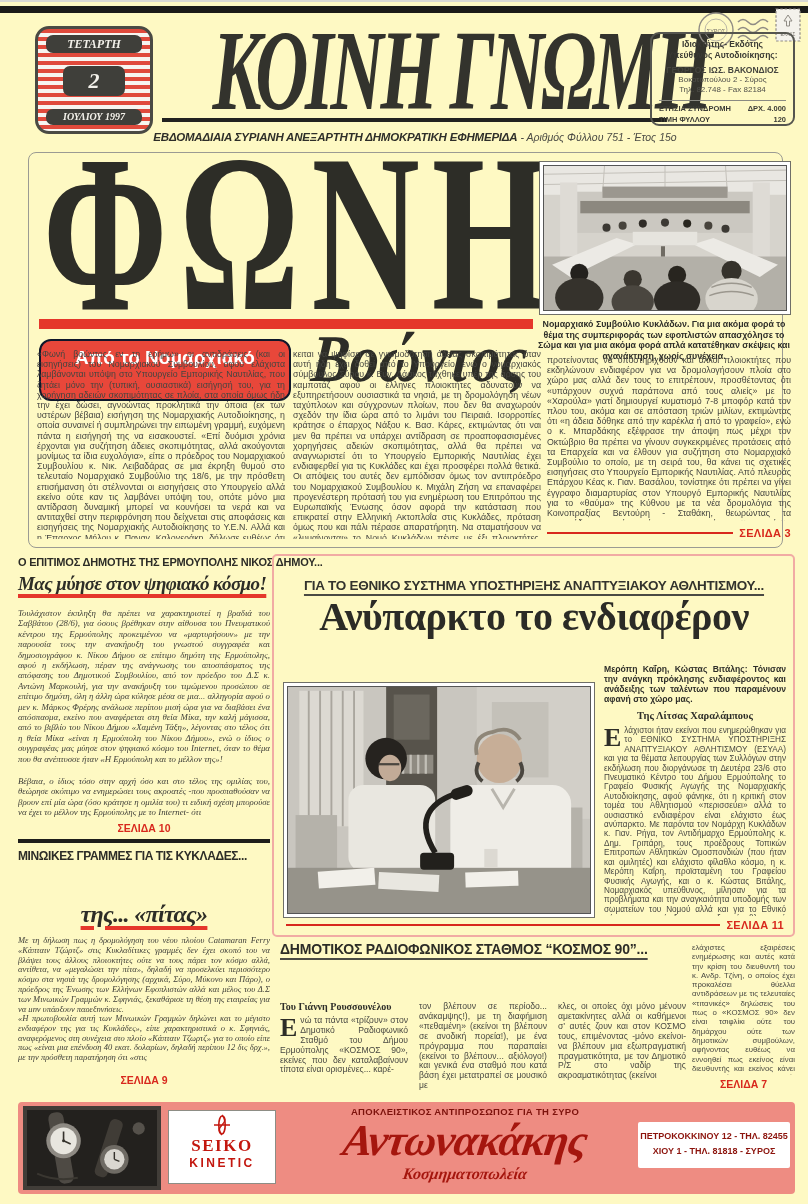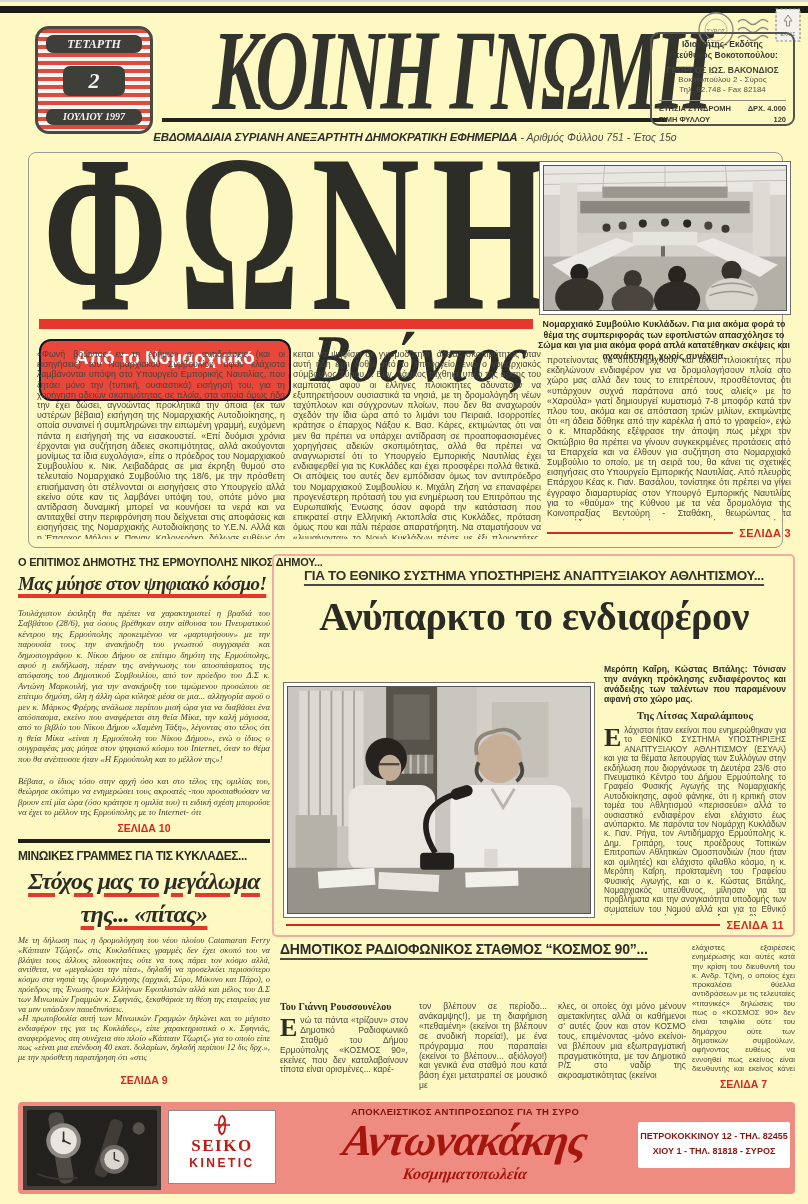--- a/index.html
+++ b/index.html
@@ -103,21 +103,21 @@
   .a3-body1 { position:absolute; left:18px; top:934px; width:252px; height:76px; font-size:8.5px; line-height:9.8px; }
   .a3-body2 { position:absolute; left:18px; top:1012px; width:252px; height:58px; font-size:8.5px; line-height:9.8px; }
   .a3-ref { position:absolute; left:18px; top:1072px; width:252px; }
 
   
   .pink-box {
     position:absolute; left:272px; top:552px; width:523px; height:383px; box-sizing:border-box;
     border:2px solid #f1aba4; border-radius:5px;
   }
   .a4-kicker {
-    position:absolute; left:10px; top:12px; width:500px; text-align:center;
+    position:absolute; left:10px; top:22px; width:500px; text-align:center;
     font-size:13.5px; font-weight:bold; color:#33332d; letter-spacing:-0.3px; white-space:nowrap;
     text-decoration-line:underline; text-decoration-color:#4a4a44; text-decoration-thickness:2px; text-underline-offset:4px;
   }
   .a4-headline {
     position:absolute; left:0; top:32px; width:520px; text-align:center;
     font-family:"Liberation Serif", serif; font-weight:bold; font-size:40px; line-height:58px;
     color:#2b2b26; letter-spacing:-0.5px; white-space:nowrap;
   }
   .a4-photo { position:absolute; left:9px; top:126px; width:312px; height:236px; }
   .a4-caption { position:absolute; left:330px; top:108px; width:182px; font-size:8.6px; line-height:10px; font-weight:bold; text-align:justify; color:#2f2f2a; }
@@ -196,21 +196,21 @@
       <g>
         <rect x="82" y="3" width="24" height="32" fill="#f4f2ec" stroke="#8f8b84" stroke-width="1.2" stroke-dasharray="2.5 1.8"></rect>
         <path d="M94 9 l4 6 -2.5 0 0 5 -3 0 0 -5 -2.5 0 z" fill="none" stroke="#8f8b84" stroke-width="1"></path>
         <text x="94" y="30" font-size="4.5" text-anchor="middle" fill="#76726b" font-family="Liberation Sans, sans-serif">ΕΛΛΑΣ</text>
       </g>
     </svg>
   </div>
 
   <div class="pub-box">
     <div class="pub-role">Ιδιοκτήτης- Εκδότης</div>
-    <div class="pub-role">Υπεύθυνος Βοκοτοπούλου:</div>
+    <div class="pub-role">Υπεύθυνος Αυτοδιοίκησης:</div>
     <div class="pub-name">ΓΕΩΡΓΟΣ ΙΩΣ. ΒΑΚΟΝΔΙΟΣ</div>
     <div class="pub-line">Βοκοτοπούλου 2 - Σύρος</div>
     <div class="pub-line">Τηλ. 82.748 - Fax 82184</div>
     <div class="pub-split">
       <span>ΕΤΗΣΙΑ ΣΥΝΔΡΟΜΗ</span>
       <span>ΔΡΧ. 4.000</span>
     </div>
     <div class="pub-split" style="margin-top:1px;border-top:none;padding-top:0;">
       <span>ΤΙΜΗ ΦΥΛΛΟΥ</span>
       <span>120</span>
@@ -273,21 +273,21 @@
   <div class="kicker a2-kicker">Ο ΕΠΙΤΙΜΟΣ ΔΗΜΟΤΗΣ ΤΗΣ ΕΡΜΟΥΠΟΛΗΣ ΝΙΚΟΣ ΔΗΜΟΥ...</div>
   <div class="headline-italic a2-headline">Μας μύησε στον ψηφιακό κόσμο!</div>
   <div class="serif-body a2-body1">Τουλάχιστον έκπληξη θα πρέπει να χαρακτηριστεί η βραδιά του Σαββάτου (28/6), για όσους βρέθηκαν στην αίθουσα του Πνευματικού κέντρου της Ερμούπολης προκειμένου να «μαρτυρήσουν» με την παρουσία τους την ανακήρυξη του γνωστού συγγραφέα και δημοσιογράφου κ. Νίκου Δήμου σε επίτιμο δημότη της Ερμούπολης, αφού η εκδήλωση, πέραν της ανάγνωσης του αποσπάσματος της απόφασης του Δημοτικού Συμβουλίου, από τον πρόεδρο του Δ.Σ κ. Αντώνη Μαρκουλή, για την ανακήρυξη του τιμώμενου προσώπου σε επίτιμο δημότη, όλη η άλλη ώρα κύλησε μέσα σε μια... αλληγορία αφού ο μεν κ. Μάρκος Φρέρης ανάλωσε περίπου μισή ώρα για να διαβάσει ένα απόσπασμα, εκείνο που αναφέρεται στη θεία Μίκα, την καλή μάγισσα, από το βιβλίο του Νίκου Δήμου «Χαμένη Τάξη», λέγοντας στο τέλος ότι η θεία Μίκα «είναι η Ερμούπολη του Νίκου Δήμου», ενώ ο ίδιος ο συγγραφέας μας μύησε στον ψηφιακό κόσμο του Internet, όταν το θέμα που θα ανέπτυσσε ήταν «Η Ερμούπολη και το μέλλον της»!</div>
   <div class="serif-body a2-body2">Βέβαια, ο ίδιος τόσο στην αρχή όσο και στο τέλος της ομιλίας του, θεώρησε σκόπιμο να ενημερώσει τους ακροατές -που προσπαθούσαν να βρουν επί μία ώρα (όσο κράτησε η ομιλία του) τι ειδική σχέση μπορούσε να έχει το μέλλον της Ερμούπολης με το Internet- ότι</div>
   <div class="center-ref a2-ref">ΣΕΛΙΔΑ 10</div>
 
   <div class="left-divider"></div>
 
   <div class="kicker a3-kicker">ΜΙΝΩΙΚΕΣ ΓΡΑΜΜΕΣ ΓΙΑ ΤΙΣ ΚΥΚΛΑΔΕΣ...</div>
   <div class="headline-italic a3-headline">
-    <span>Στόχος μας το μεγάλωμα</span><br>
+    <br>
     <span>της... «πίτας»</span>
   </div>
   <div class="serif-body a3-body1">Με τη δήλωση πως η δρομολόγηση του νέου πλοίου Catamaran Ferry «Κάπταιν Τζώρτζ» στις Κυκλαδίτικες γραμμές δεν έχει σκοπό του να βλάψει τους άλλους πλοιοκτήτες ούτε να τους πάρει τον κόσμο αλλά, αντίθετα, να «μεγαλώσει την πίτα», δηλαδή να προσελκύει περισσότερο κόσμο στα νησιά της δρομολόγησης (αρχικά, Σύρο, Μύκονο και Πάρο), ο πρόεδρος της Ένωσης των Ελλήνων Εφοπλιστών αλλά και μέλος του Δ.Σ των Μινωικών Γραμμών κ. Σφηνιάς, ξεκαθάρισε τη θέση της εταιρείας για να μην υπάρξουν παρεξηγήσεις.</div>
   <div class="serif-body a3-body2">«Η πρωτοβουλία αυτή των Μινωικών Γραμμών δηλώνει και το μέγιστο ενδιαφέρον της για τις Κυκλάδες», είπε χαρακτηριστικά ο κ. Σφηνιάς, αναφερόμενος στη συνέχεια στο πλοίο «Κάπταιν Τζωρτζ» για το οποίο είπε πως «είναι μια επένδυση 40 εκατ. δολαρίων, δηλαδή περίπου 12 δις δρχ.», με την πρόσθετη παρατήρηση ότι «στις</div>
   <div class="center-ref a3-ref">ΣΕΛΙΔΑ 9</div>
 
   <div class="pink-box">
     <div class="a4-kicker">ΓΙΑ ΤΟ ΕΘΝΙΚΟ ΣΥΣΤΗΜΑ ΥΠΟΣΤΗΡΙΞΗΣ ΑΝΑΠΤΥΞΙΑΚΟΥ ΑΘΛΗΤΙΣΜΟΥ...</div>
     <div class="a4-headline">Ανύπαρκτο το ενδιαφέρον</div>
 

